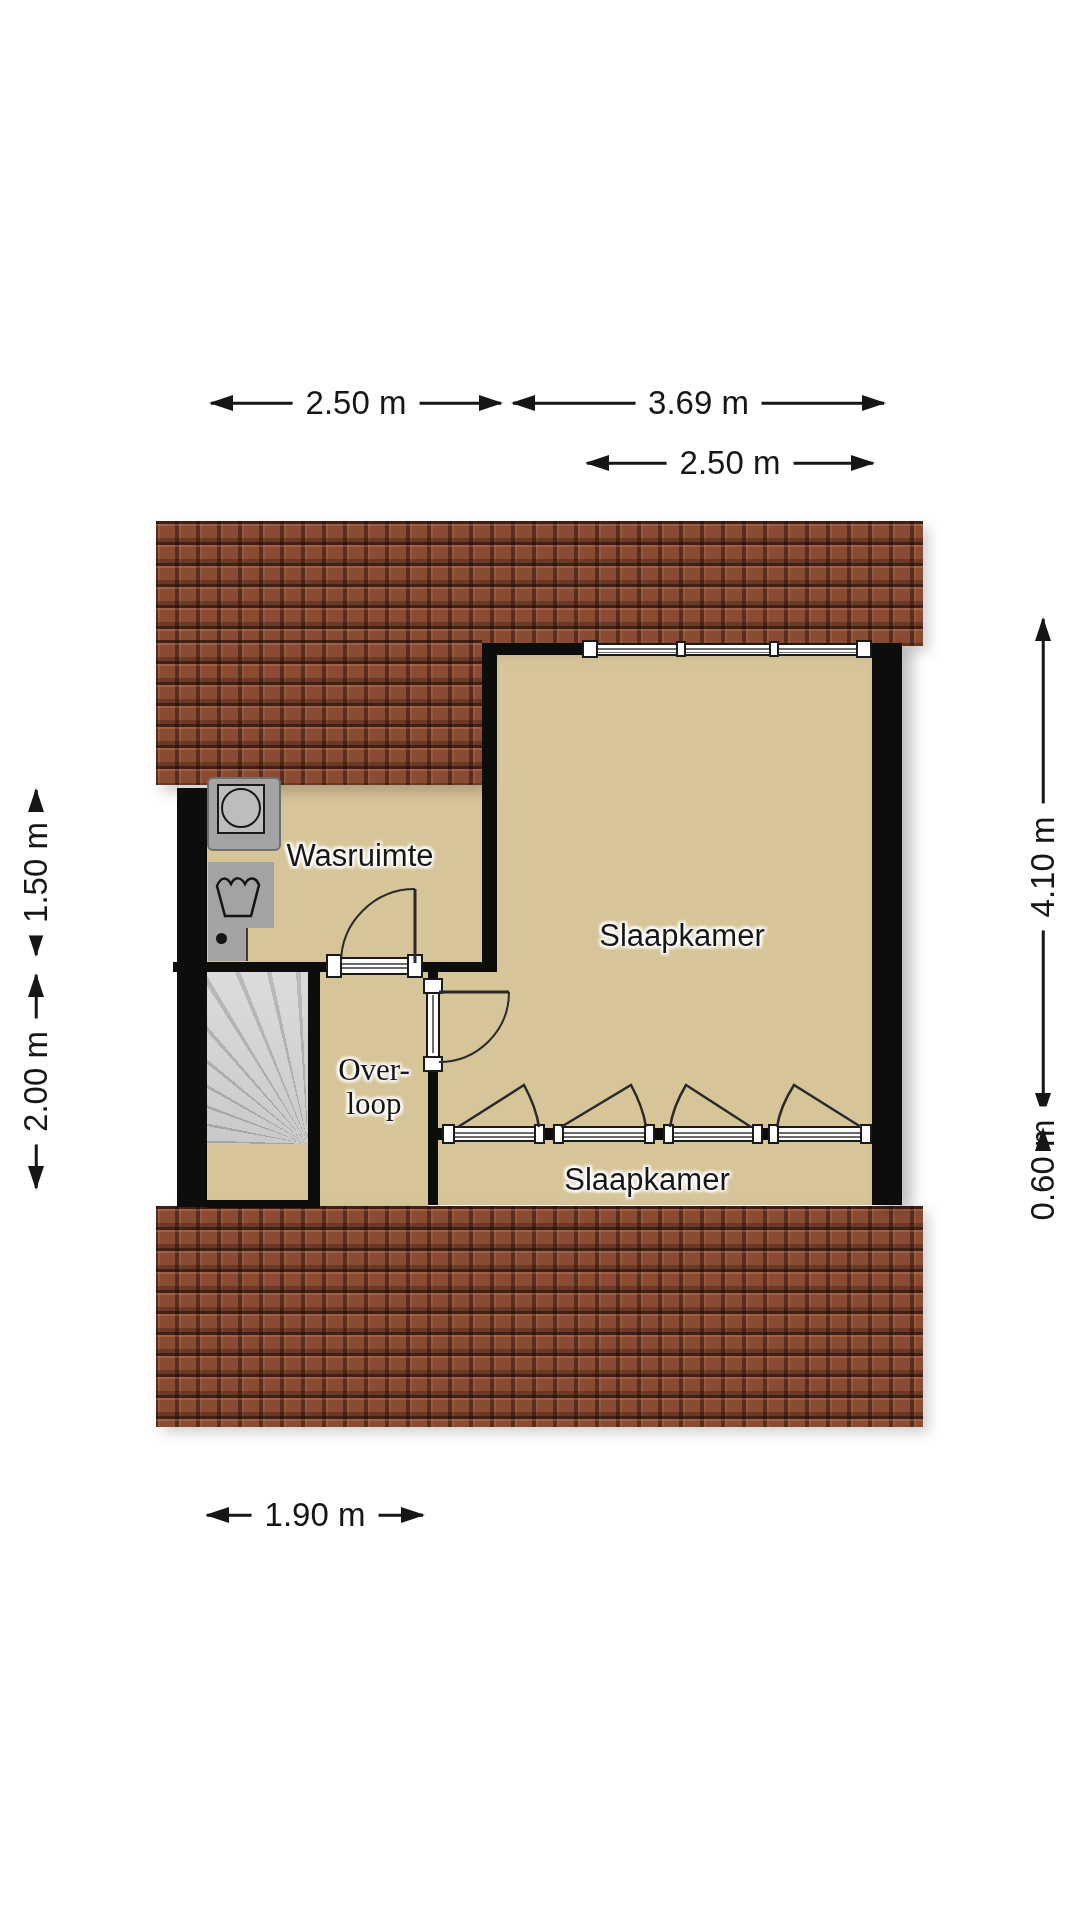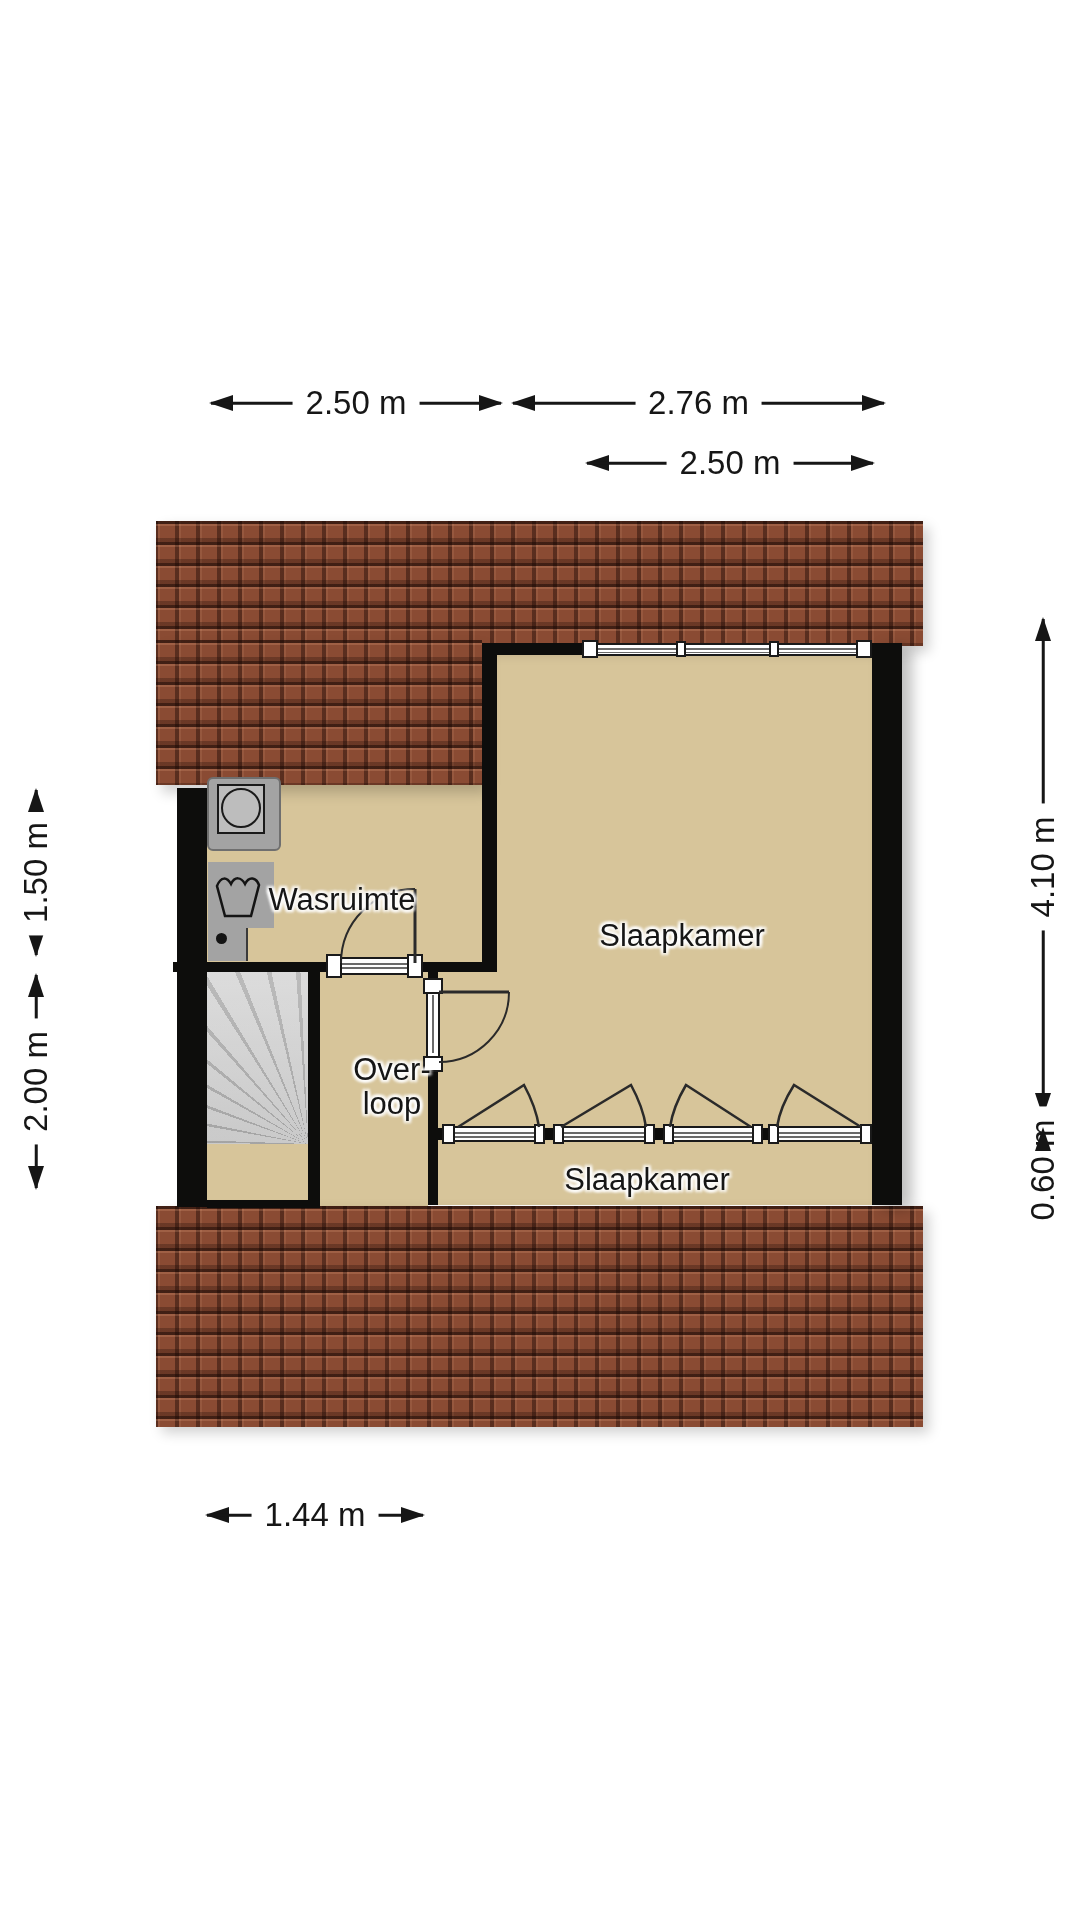--- a/index.html
+++ b/index.html
@@ -220,44 +220,44 @@
 
       <path d="M458,1127 L524,1085 Q536,1107 539,1127" stroke-width="2.5"></path>
       <path d="M561,1127 L631,1085 Q643,1107 646,1127" stroke-width="2.5"></path>
       <path d="M751,1127 L686,1085 Q673,1107 670,1127" stroke-width="2.5"></path>
       <path d="M861,1127 L794,1085 Q780,1107 777,1127" stroke-width="2.5"></path>
 
       <path d="M217,886 C221,876 227,877 231,884 C235,876 241,877 245,884 C249,876 256,877 259,885 L251,916 L225,916 Z" stroke="#141414" stroke-width="2.5"></path>
     </g>
   </svg>
 
-  <div class="room-label" style="left:342px;top:856px;margin-top:44px;">Wasruimte</div>
+  <div class="room-label" style="left:360px;top:856px;">Wasruimte</div>
   <div class="room-label" style="left:682px;top:936px;">Slaapkamer</div>
-  <div class="room-label" style="left:392px;top:1087px;">
+  <div class="room-label" style="left:374px;top:1087px;font-family:Liberation Serif, serif;">
     <span>Over-</span><br>
     <span>loop</span>
   </div>
   <div class="room-label" style="left:647px;top:1180px;">Slaapkamer</div>
 
   <div class="dim" style="left:209px;top:385px;width:294px;">
     <span class="line"></span>
       <span class="lbl">2.50 m</span>
   </div>
   <div class="dim" style="left:511px;top:385px;width:375px;">
     <span class="line"></span>
-      <span class="lbl">2.76 m</span>
+      <span class="lbl">3.69 m</span>
   </div>
   <div class="dim" style="left:585px;top:445px;width:290px;">
     <span class="line"></span>
       <span class="lbl">2.50 m</span>
   </div>
 
   <div class="dim" style="left:205px;top:1497px;width:220px;">
     <span class="line"></span>
-      <span class="lbl">1.44 m</span>
+      <span class="lbl">1.90 m</span>
   </div>
 
   <div class="dim v" style="left:36px;top:939px;width:169px;">
     <span class="line"></span>
       <span class="lbl">1.50 m</span>
   </div>
   <div class="dim v" style="left:36px;top:1172px;width:217px;">
     <span class="line"></span>
       <span class="lbl">2.00 m</span>
   </div>

